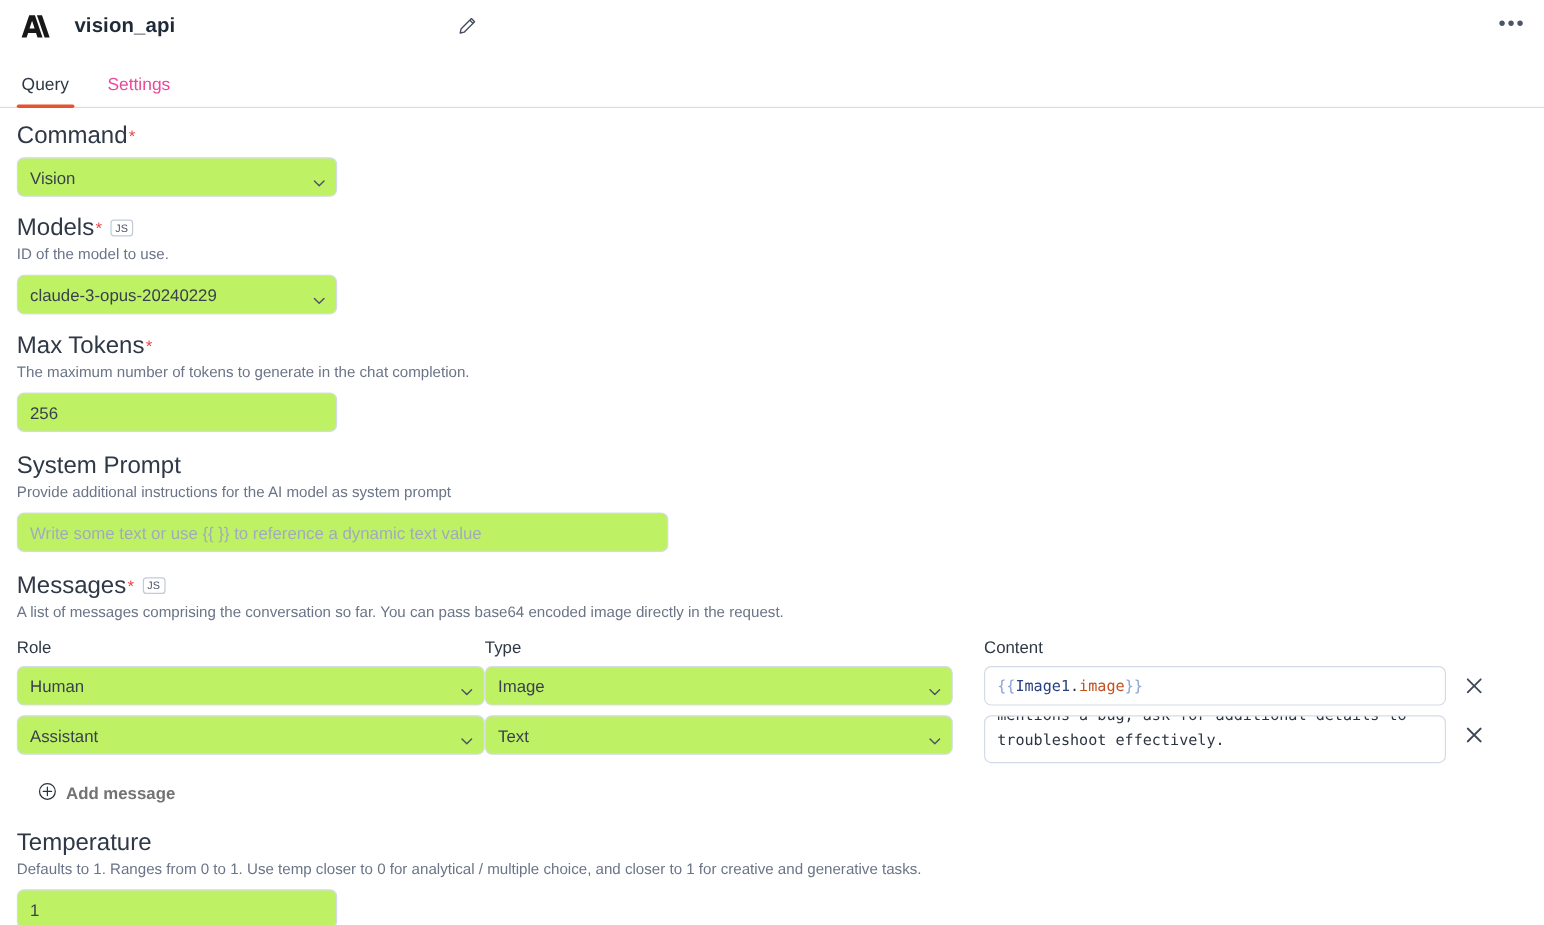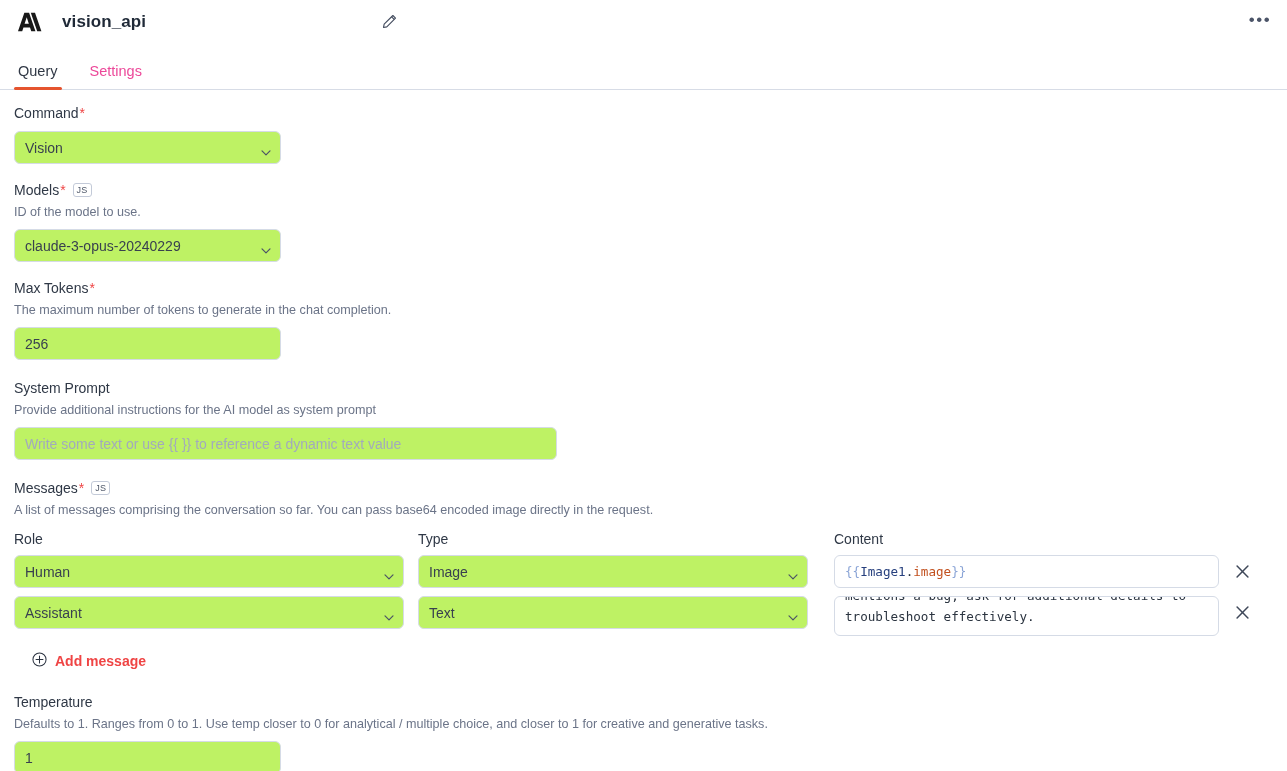--- a/index.html
+++ b/index.html
@@ -87,21 +87,21 @@
   .field { margin-bottom: 0; }
 
   .label-row {
     display: flex;
     align-items: center;
     gap: 0px;
     font-size: 14px;
     color: #2f3846;
     line-height: 18px;
   }
-  .label-txt { font-size: 14px; color: #2f3846; }
+  .label-txt { font-size: 20px; color: #2f3846; }
   .req { color: #ef4444; font-size: 14px; margin-left: 1px; }
   .js-badge {
     display: inline-flex;
     align-items: center;
     justify-content: center;
     margin-left: 7px;
     border: 1px solid #c3cad8;
     border-radius: 3px;
     height: 14px;
     padding: 0 3px;
@@ -149,21 +149,21 @@
   .w-sysprompt { width: 543px; }
 
   
   .msg-head {
     display: flex;
     margin-top: 13px;
     font-size: 14px;
     color: #2f3846;
   }
   .col-role { width: 390px; flex: 0 0 390px; }
-  .col-type { width: 390px; flex: 0 0 390px; margin-left: 14px; }
+  .col-type { width: 390px; flex: 0 0 390px; }
   .col-content { width: 385px; flex: 0 0 385px; margin-left: 26px; }
 
   .msg-row {
     display: flex;
     align-items: flex-start;
     margin-top: 8px;
   }
   .msg-row .ctl { margin-top: 0; }
   .del-btn {
     width: 22px; height: 33px;
@@ -208,21 +208,21 @@
   .code-box.scrolled .ln2 { display: block; }
 
   .add-message {
     display: flex;
     align-items: center;
     gap: 8px;
     margin-top: 16px;
     margin-left: 18px;
     font-size: 14px;
     font-weight: bold;
-    color: #ef4444;
+    color: #737373;
     cursor: pointer;
     width: max-content;
   }
 
   .mt-sec { margin-top: 17px; }
   .mt-sec2 { margin-top: 19px; }
   .mt-sec3 { margin-top: 23px; }
 </style>
 </head>
 <body>

